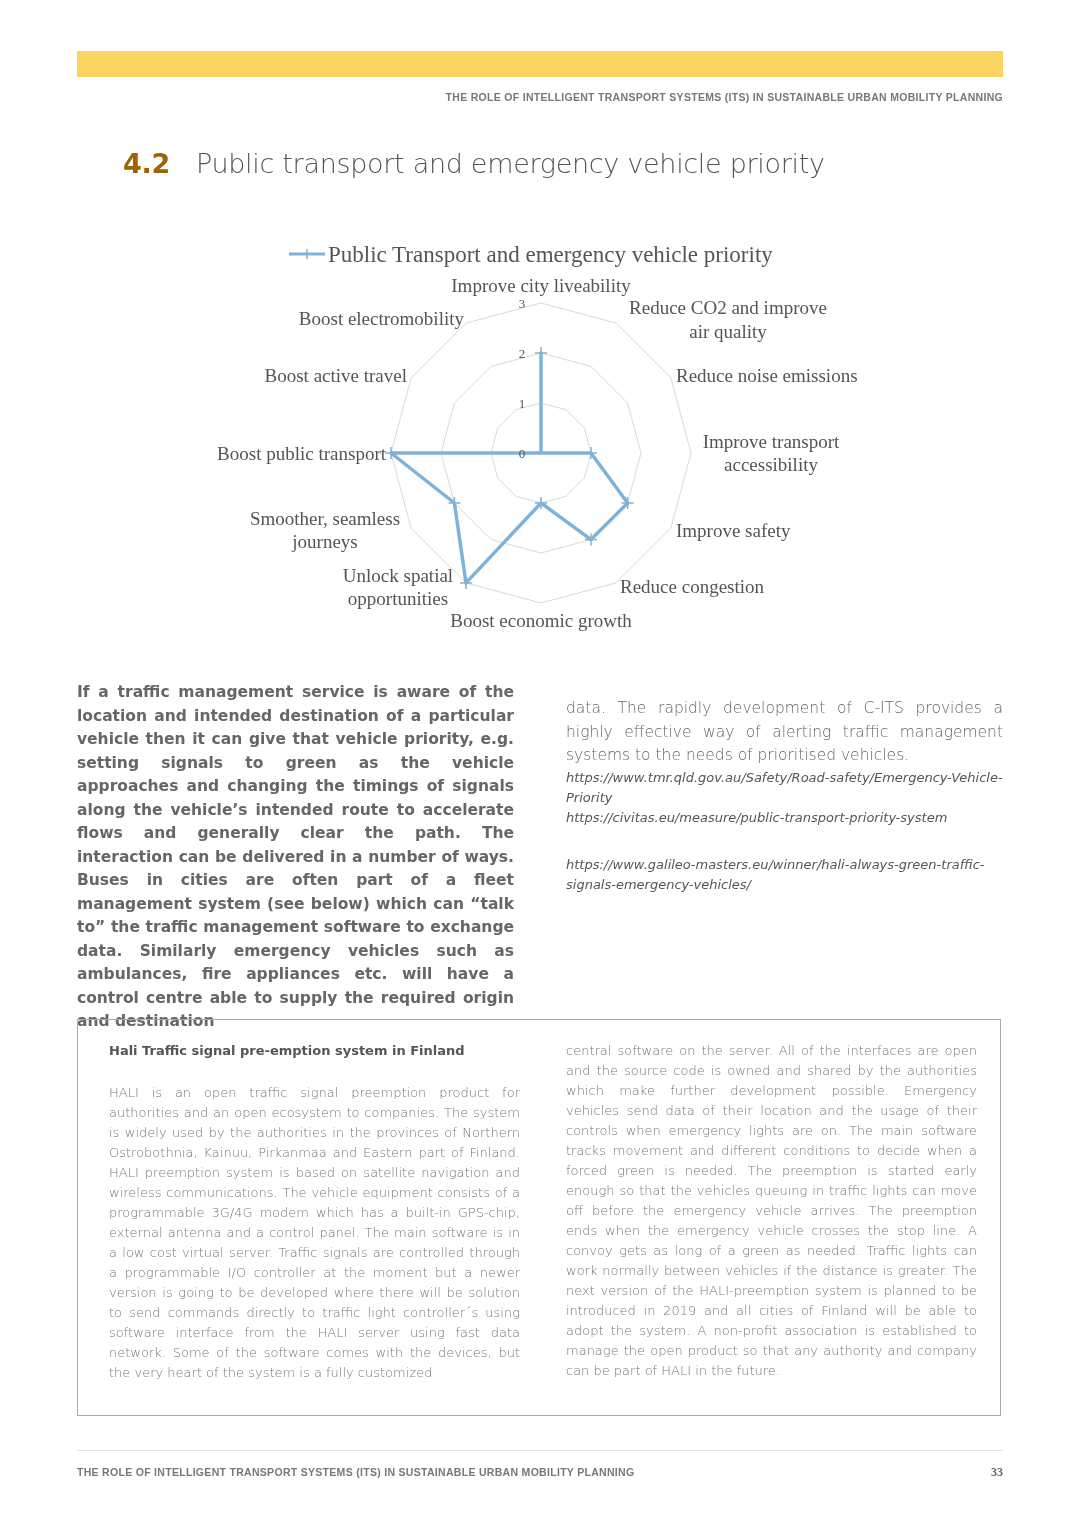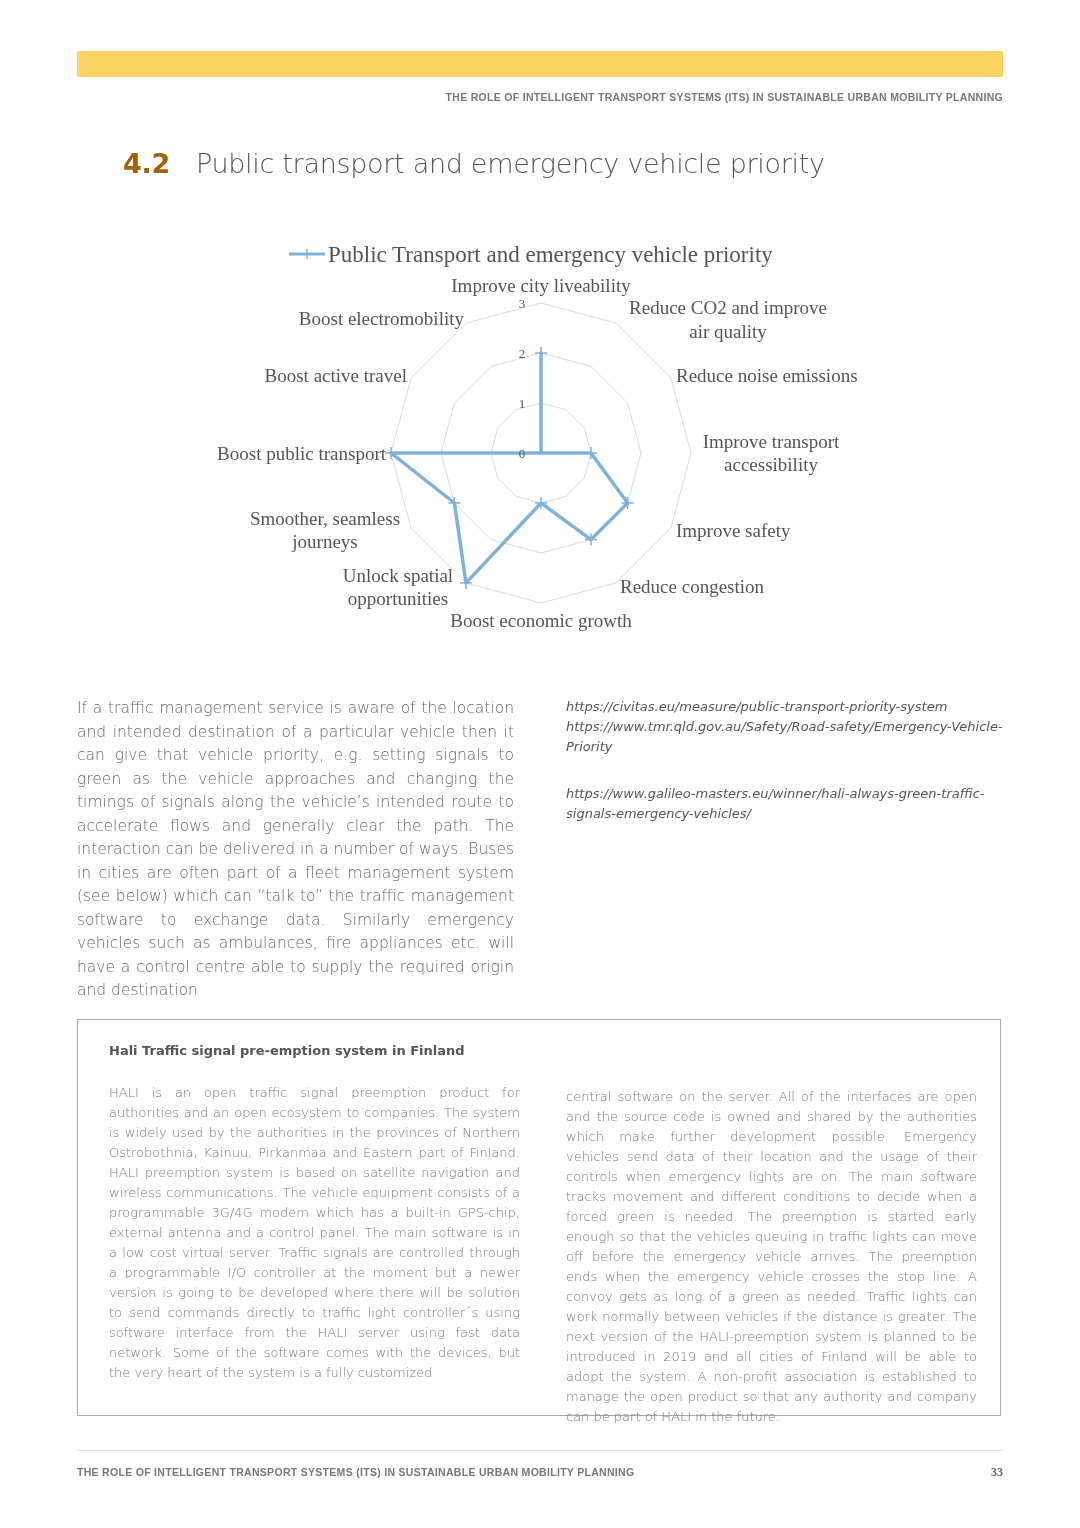--- a/index.html
+++ b/index.html
@@ -9,30 +9,30 @@
   .running-head { position: absolute; right: 77px; top: 91px; font-family: "Liberation Sans", sans-serif;
                   font-size: 10.5px; font-weight: bold; color: #777; letter-spacing: 0.3px; }
   .section-title { position: absolute; left: 77px; top: 148px; font-family: "DejaVu Sans", sans-serif;
                    font-size: 27px; color: #555; font-weight: 300; letter-spacing: -0.3px; }
   .section-title .num { font-weight: bold; margin-right: 26px; color: #a16207; margin-left: 46px; }
   .chart-wrap { position: absolute; left: 0; top: 225px; width: 1080px; height: 420px; }
   .chart-wrap svg { position: absolute; left: 0; top: 0; }
   .chart-wrap text { font-family: "Liberation Serif", serif; fill: #555; }
   .col { position: absolute; font-family: "DejaVu Sans", sans-serif; font-size: 15.5px; line-height: 23.5px;
          color: #666; text-align: justify; font-weight: 300; }
-  .col-left { left: 77px; top: 697px; width: 437px; }
+  .col-left { left: 77px; top: 681px; width: 437px; font-weight: bold; }
   .col-right { left: 566px; top: 697px; width: 437px; }
   .examples-label { font-weight: bold; font-size: 13px; color: #555; margin-top: 22px; line-height: 18px; }
   .link { display: block; font-style: italic; font-size: 13px; line-height: 20px; color: #555; text-align: left; text-decoration: none; }
   .link-gap { margin-top: 27px; }
   .box { position: absolute; left: 77px; top: 1019px; width: 924px; height: 397px; border: 1px solid #aaa; box-sizing: border-box; }
   .box-col { position: absolute; font-family: "DejaVu Sans", sans-serif; font-size: 13px; line-height: 20px;
              color: #777; text-align: justify; font-weight: 300; }
   .box-left { left: 109px; top: 1041px; width: 411px; }
-  .box-right { left: 566px; top: 1087px; width: 411px; }
+  .box-right { left: 566px; top: 1041px; width: 411px; }
   .box-title { font-weight: bold; color: #555; margin-bottom: 22px; text-align: left; }
   .footer-rule { position: absolute; left: 77px; top: 1450px; width: 926px; height: 1px; background: #e6e0dc; }
   .footer-text { position: absolute; left: 77px; top: 1466px; font-family: "Liberation Sans", sans-serif;
                  font-size: 10.5px; font-weight: bold; color: #777; letter-spacing: 0.3px; }
   .page-num { position: absolute; right: 77px; top: 1465px; font-family: Liberation Serif, serif;
               font-size: 12px; font-weight: bold; color: #666; }
 </style>
 </head>
 <body>
 
@@ -102,22 +102,23 @@
       <text x="464" y="325" text-anchor="end">Boost electromobility</text>
     </g>
   </svg>
 </div>
 
 <div class="col col-left">
   <div>If a traffic management service is aware of the location and intended destination of a particular vehicle then it can give that vehicle priority, e.g. setting signals to green as the vehicle approaches and changing the timings of signals along the vehicle’s intended route to accelerate flows and generally clear the path.  The interaction can be delivered in a number of ways.  Buses in cities are often part of a fleet management system (see below) which can “talk to” the traffic management software to exchange data.  Similarly emergency vehicles such as ambulances, fire appliances etc. will have a control centre able to supply the required origin and destination</div>
 </div>
 
 <div class="col col-right">
+  <div>data.  The rapidly development of C-ITS provides a highly effective way of alerting traffic management systems to the needs of prioritised vehicles.</div>
+  <a class="link">https://www.tmr.qld.gov.au/Safety/Road-safety/Emergency-Vehicle-Priority</a>
   <a class="link">https://civitas.eu/measure/public-transport-priority-system</a>
-  <a class="link">https://www.tmr.qld.gov.au/Safety/Road-safety/Emergency-Vehicle-Priority</a>
   <a class="link link-gap">https://www.galileo-masters.eu/winner/hali-always-green-traffic-signals-emergency-vehicles/</a>
 </div>
 
 <div class="box"></div>
 <div class="box-col box-left">
   <div class="box-title">Hali Traffic signal pre-emption system in Finland</div>
   <div>HALI is an open traffic signal preemption product for authorities and an open ecosystem to companies. The system is widely used by the authorities in the provinces of Northern Ostrobothnia, Kainuu, Pirkanmaa and Eastern part of Finland. HALI preemption system is based on satellite navigation and wireless communications. The vehicle equipment consists of a programmable 3G/4G modem which has a built-in GPS-chip, external antenna and a control panel. The main software is in a low cost virtual server. Traffic signals are controlled through a programmable I/O controller at the moment but a newer version is going to be developed where there will be solution to send commands directly to traffic light controller´s using software interface from the HALI server using fast data network. Some of the software comes with the devices, but the very heart of the system is a fully customized</div>
 </div>
 <div class="box-col box-right">
   <div>central software on the server. All of the interfaces are open and the source code is owned and shared by the authorities which make further development possible. Emergency vehicles send data of their location and the usage of their controls when emergency lights are on. The main software tracks movement and different conditions to decide when a forced green is needed. The preemption is started early enough so that the vehicles queuing in traffic lights can move off before the emergency vehicle arrives. The preemption ends when the emergency vehicle crosses the stop line. A convoy gets as long of a green as needed. Traffic lights can work normally between vehicles if the distance is greater. The next version of the HALI-preemption system is planned to be introduced in 2019 and all cities of Finland will be able to adopt the system. A non-profit association is established to manage the open product so that any authority and company can be part of HALI in the future.</div>

